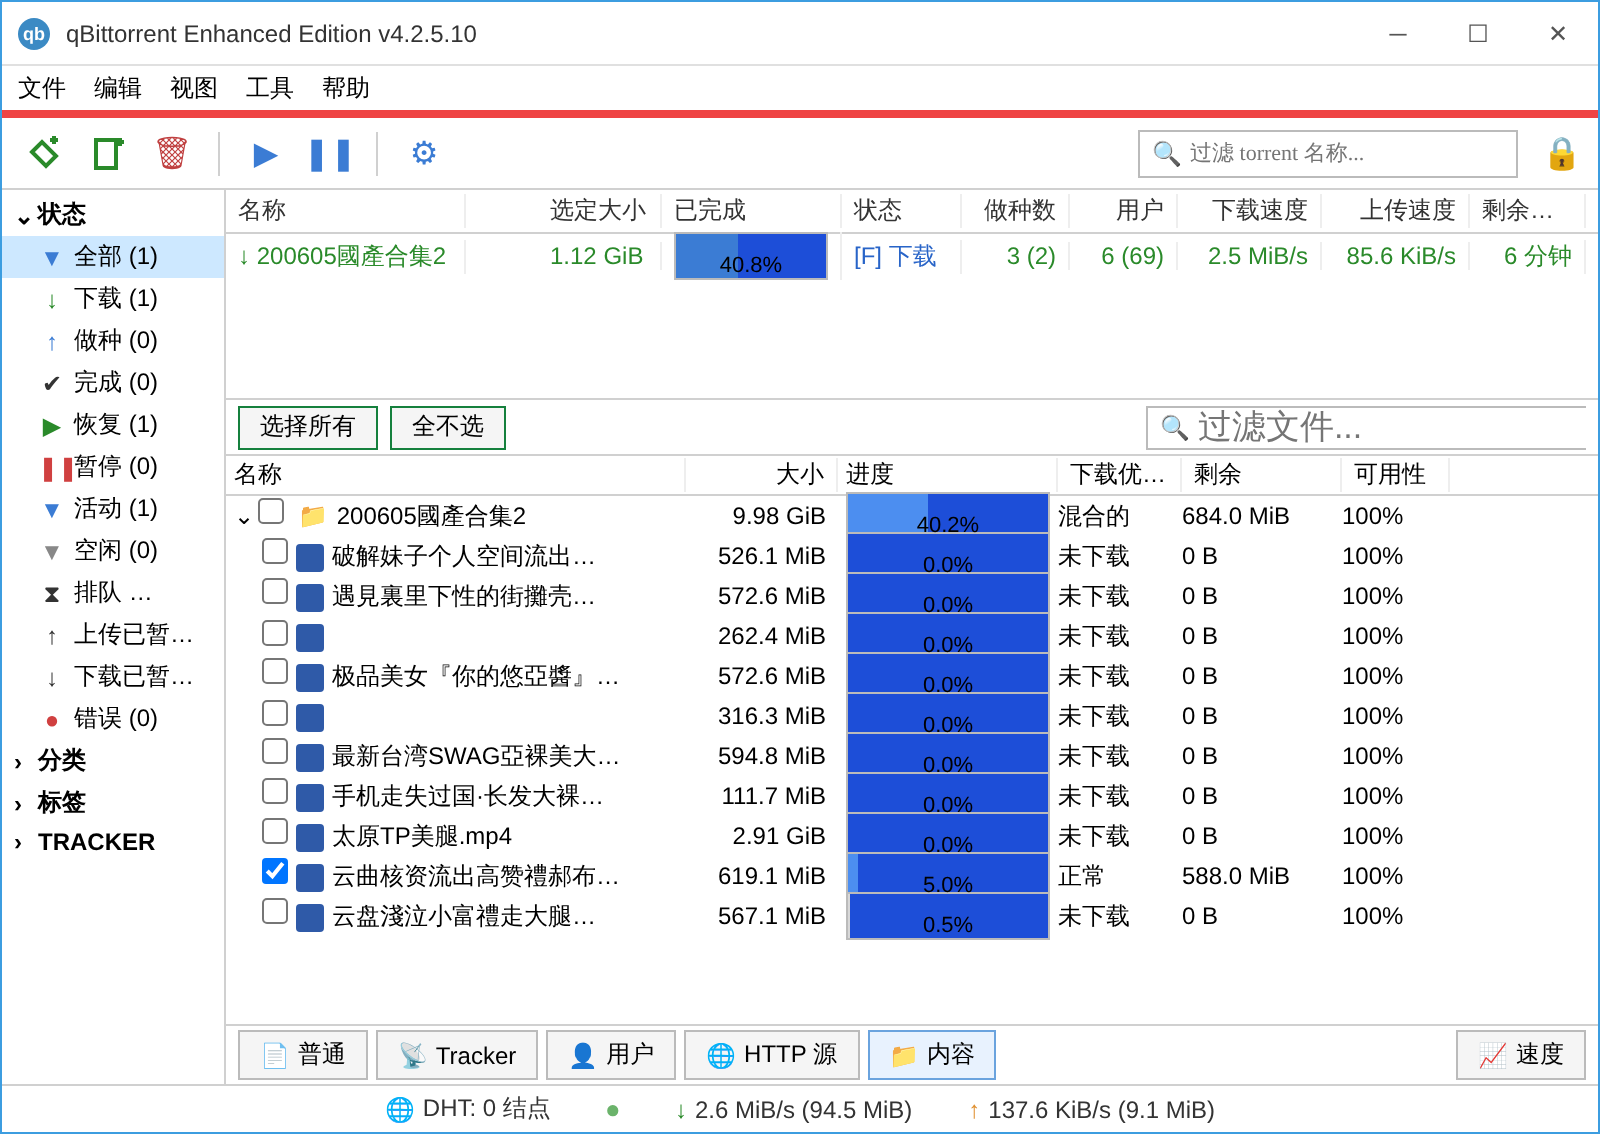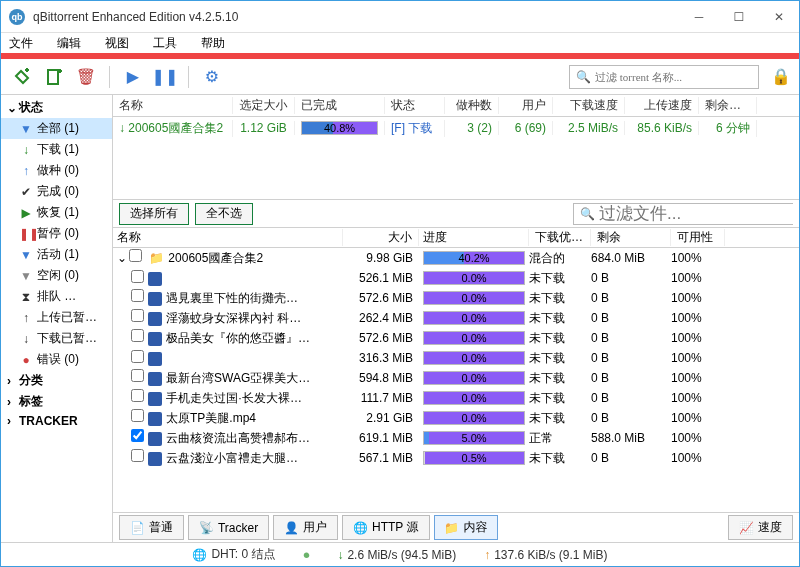--- a/index.html
+++ b/index.html
@@ -8,21 +8,21 @@
 
 
 .titlebar { height: 32px; background: #fff; display: flex; align-items: center; padding: 0 8px; border-bottom: 1px solid #e0e0e0; }
 .app-icon { width: 16px; height: 16px; background: #3b8ac4; border-radius: 50%; margin-right: 8px; position: relative; }
 .app-icon::after { content: "qb"; color: #fff; font-size: 9px; position: absolute; top: 50%; left: 50%; transform: translate(-50%,-50%); font-weight: bold; }
 .title-text { flex: 1; color: #333; }
 .win-btns { display: flex; gap: 16px; }
 .win-btn { width: 24px; height: 24px; display: flex; align-items: center; justify-content: center; cursor: pointer; color: #555; }
 
 
-.menubar { height: 26px; display: flex; align-items: center; padding: 0 8px; gap: 24px; border-bottom: 6px solid #ef4444; }
+.menubar { height: 26px; display: flex; align-items: center; padding: 0 8px; gap: 14px; border-bottom: 4px solid #ef4444; }
 .menu-item { cursor: pointer; }
 
 
 .toolbar { height: 36px; display: flex; align-items: center; padding: 0 8px; gap: 6px; border-bottom: 1px solid #d0d0d0; }
 .tool-btn { width: 26px; height: 26px; display: flex; align-items: center; justify-content: center; cursor: pointer; font-size: 16px; }
 .tool-sep { width: 1px; height: 22px; background: #d0d0d0; margin: 0 4px; }
 .toolbar-spacer { flex: 1; }
 .search-box { display: flex; align-items: center; border: 1px solid #bbb; height: 24px; padding: 0 6px; width: 190px; background: #fff; }
 .search-box input { border: none; outline: none; flex: 1; font-size: 11px; color: #888; font-family: Liberation Serif, serif; }
 .lock-icon { color: #e8a33d; font-size: 16px; margin-left: 6px; }
@@ -38,33 +38,33 @@
 
 .content { flex: 1; display: flex; flex-direction: column; overflow: hidden; }
 
 
 .torrent-table { flex: 0 0 auto; }
 .thead, .trow { display: flex; align-items: center; height: 22px; }
 .thead { border-bottom: 1px solid #d0d0d0; background: #fff; }
 .th, .td { padding: 0 6px; overflow: hidden; white-space: nowrap; text-overflow: ellipsis; border-right: 1px solid #eee; }
 .thead .th { color: #333; }
 .c-name { width: 120px; }
-.c-size { width: 62px; text-align: center; }
+.c-size { width: 62px; text-align: left; margin-left: 36px; }
 .c-prog { width: 90px; }
 .c-stat { width: 60px; }
 .c-seed { width: 54px; text-align: right; }
 .c-peer { width: 54px; text-align: right; }
 .c-dl { width: 72px; text-align: right; }
 .c-ul { width: 74px; text-align: right; }
 .c-eta { width: 58px; text-align: right; }
 .green { color: #2a8a2a; }
 .blue { color: #2864c8; }
 
 
-.prog { position: relative; height: 14px; border: 1px solid #bbb; background: #8b5cf6; display: flex; align-items: flex-start; justify-content: center; }
+.prog { position: relative; height: 24px; border: 1px solid #bbb; background: #1d4ed8; display: flex; align-items: flex-end; justify-content: center; }
 .prog-fill { position: absolute; left: 0; top: 0; bottom: 0; background: #3b7cd4; }
 .prog-text { position: relative; z-index: 1; font-size: 11px; }
 .prog.light .prog-fill { background: #d8d8d8; }
 .prog.blue2 .prog-fill { background: #4c8ef0; }
 
 
 .file-panel { flex: 1; display: flex; flex-direction: column; border-top: 1px solid #d0d0d0; overflow: hidden; margin-top: 60px; }
 .file-toolbar { height: 28px; display: flex; align-items: center; padding: 4px 6px; gap: 6px; border-bottom: 1px solid #d0d0d0; }
 .fbtn { border: 1px solid #15803d; background: #f5f5f5; padding: 2px 10px; cursor: pointer; height: 22px; display:flex; align-items:center;}
 .file-search { flex: 1; max-width: 220px; margin-left: auto; display: flex; align-items: center; border: 1px solid #bbb; height: 22px; padding: 0 6px; }
@@ -276,21 +276,21 @@
                   <div class="prog-fill" style="width:40.2%"></div>
                   <span class="prog-text">40.2%</span>
                 </div>
               </div>
             <div class="fc-prio">混合的</div>
             <div class="fc-rem">684.0 MiB</div>
             <div class="fc-avail">100%</div>
           </div>
           <div id="file-rows">
               <div class="frow">
-    <div class="fc-name"><input type="checkbox" class="cb" style=""><span class="fic"></span></div>
+    <div class="fc-name"><input type="checkbox" class="cb" style=""><span class="fic"></span><span>破解妹子个人空间流出…</span></div>
     <div class="fc-size">526.1 MiB</div>
     <div class="fc-prog">
                   <div class="prog light">
                     <div class="prog-fill" style="width:0%"></div>
                     <span class="prog-text">0.0%</span>
                   </div>
                 </div>
     <div class="fc-prio">未下载</div>
     <div class="fc-rem">0 B</div>
     <div class="fc-avail">100%</div>
@@ -302,21 +302,21 @@
                   <div class="prog light">
                     <div class="prog-fill" style="width:0%"></div>
                     <span class="prog-text">0.0%</span>
                   </div>
                 </div>
     <div class="fc-prio">未下载</div>
     <div class="fc-rem">0 B</div>
     <div class="fc-avail">100%</div>
               </div>
               <div class="frow">
-    <div class="fc-name"><input type="checkbox" class="cb" style=""><span class="fic"></span><span>淫蕩蚊身女深裸內衬 科…</span></div>
+    <div class="fc-name"><input type="checkbox" class="cb" style=""><span class="fic"></span></div>
     <div class="fc-size">262.4 MiB</div>
     <div class="fc-prog">
                   <div class="prog light">
                     <div class="prog-fill" style="width:0%"></div>
                     <span class="prog-text">0.0%</span>
                   </div>
                 </div>
     <div class="fc-prio">未下载</div>
     <div class="fc-rem">0 B</div>
     <div class="fc-avail">100%</div>

